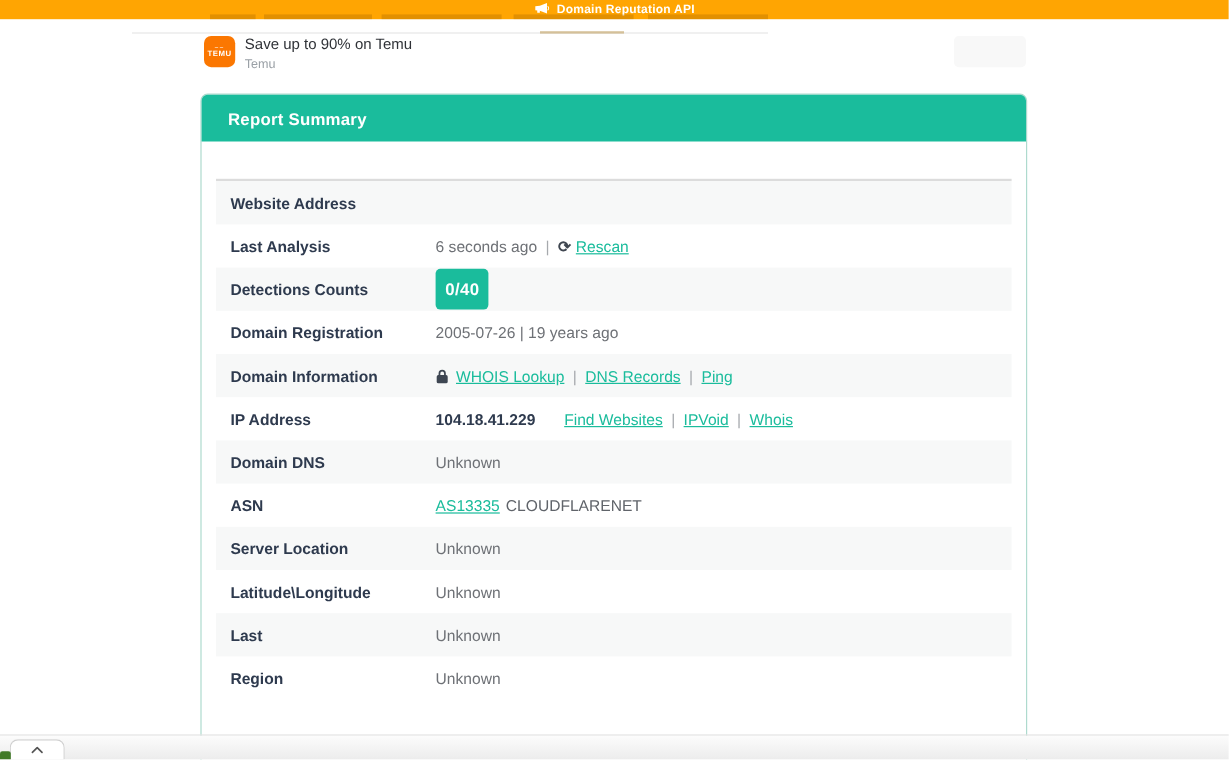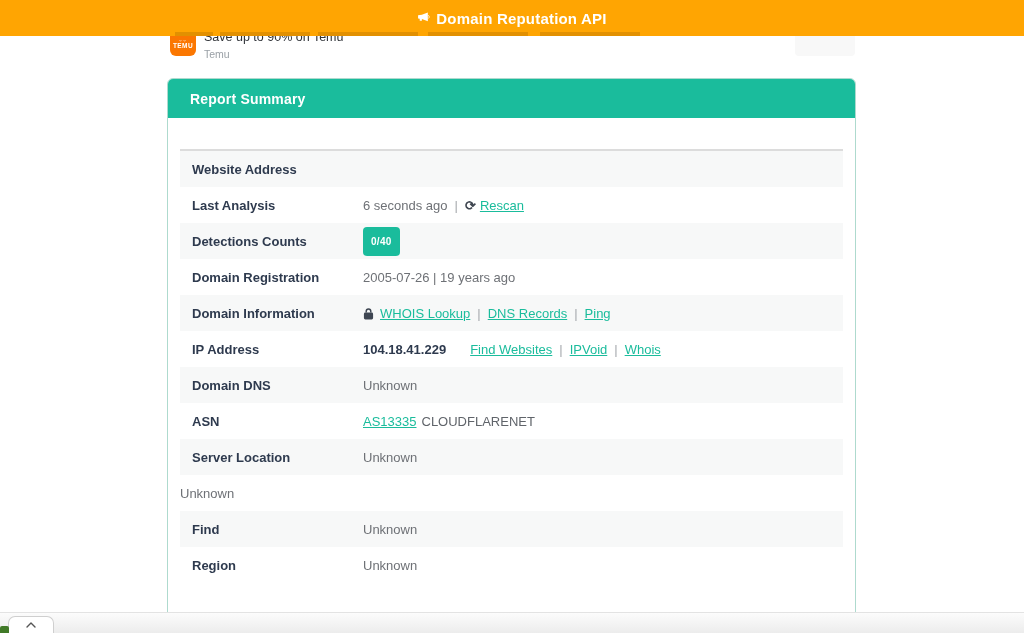--- a/index.html
+++ b/index.html
@@ -6,24 +6,24 @@
   html,body { width:1024px; height:633px; }
   body {
     font-family:"Liberation Sans", sans-serif;
     background:#ffffff;
     position:relative;
     overflow:hidden;
   }
 
   
   .banner {
-    position:absolute; left:0; top:0; width:1024px; height:36px;
+    position:absolute; left:0; top:0; width:1024px; height:16px;
     background:#FFA502; color:#ffffff;
     display:flex; align-items:center; justify-content:center; gap:6px;
-    font-size:15px; font-weight:bold; letter-spacing:.2px;
+    font-size:10px; font-weight:bold; letter-spacing:.2px;
     z-index:5;
   }
   .banner .artifact { position:absolute; bottom:0; height:4px; background:rgba(150,90,0,.28); }
   .a1{ left:175px; width:38px; }
   .a2{ left:220px; width:90px; background:rgba(150,90,0,.18); }
   .a3{ left:318px; width:100px; background:rgba(150,90,0,.18); }
   .a4{ left:428px; width:100px; background:rgba(150,90,0,.12); }
   .a5{ left:540px; width:100px; background:rgba(150,90,0,.12); }
 
   .hairline { position:absolute; left:110px; top:27px; width:530px; height:1px; background:#e6e6e6; }
@@ -66,21 +66,21 @@
     font-size:13px; font-weight:bold; color:#2e3a4e;
   }
   .cell-value {
     flex:1; display:flex; align-items:center;
     font-size:13px; color:#6e7176;
   }
   .strong { font-weight:bold; color:#2e3a4e; }
   .link { color:#1ABC9C; text-decoration:underline; cursor:pointer; }
   .sep { color:#a6a9ad; margin:0 7px; }
   .badge {
-    background:#1ABC9C; color:#ffffff; font-weight:bold; font-size:10px;
+    background:#1ABC9C; color:#ffffff; font-weight:bold; font-size:14px;
     padding:9px 8px; border-radius:4px; letter-spacing:.3px;
   }
   .refresh-glyph { color:#3f4650; font-weight:bold; font-size:13px; margin-right:4px; }
   .lock-icon { margin-right:6px; display:inline-flex; }
   .gap-l { margin-left:24px; }
   .asn-org { color:#60646a; margin-left:5px; }
 
   
   .bottom-strip {
     position:absolute; left:0; bottom:0; width:1024px; height:21px;
@@ -213,27 +213,28 @@
       </div>
 
       <div class="row odd">
         <div class="cell-label">Server Location</div>
         <div class="cell-value">
             <span>Unknown</span>
           </div>
       </div>
 
       <div class="row">
-        <div class="cell-value">
-            <span>Unknown</span>
-          </div>
-      </div>
-
-      <div class="row odd">
-        <div class="cell-label">Find</div>
+        <div class="cell-label">Latitude\Longitude</div>
+        <div class="cell-value">
+            <span>Unknown</span>
+          </div>
+      </div>
+
+      <div class="row odd">
+        <div class="cell-label">Last</div>
         <div class="cell-value">
             <span>Unknown</span>
           </div>
       </div>
 
       <div class="row">
         <div class="cell-label">Region</div>
         <div class="cell-value">
             <span>Unknown</span>
           </div>

